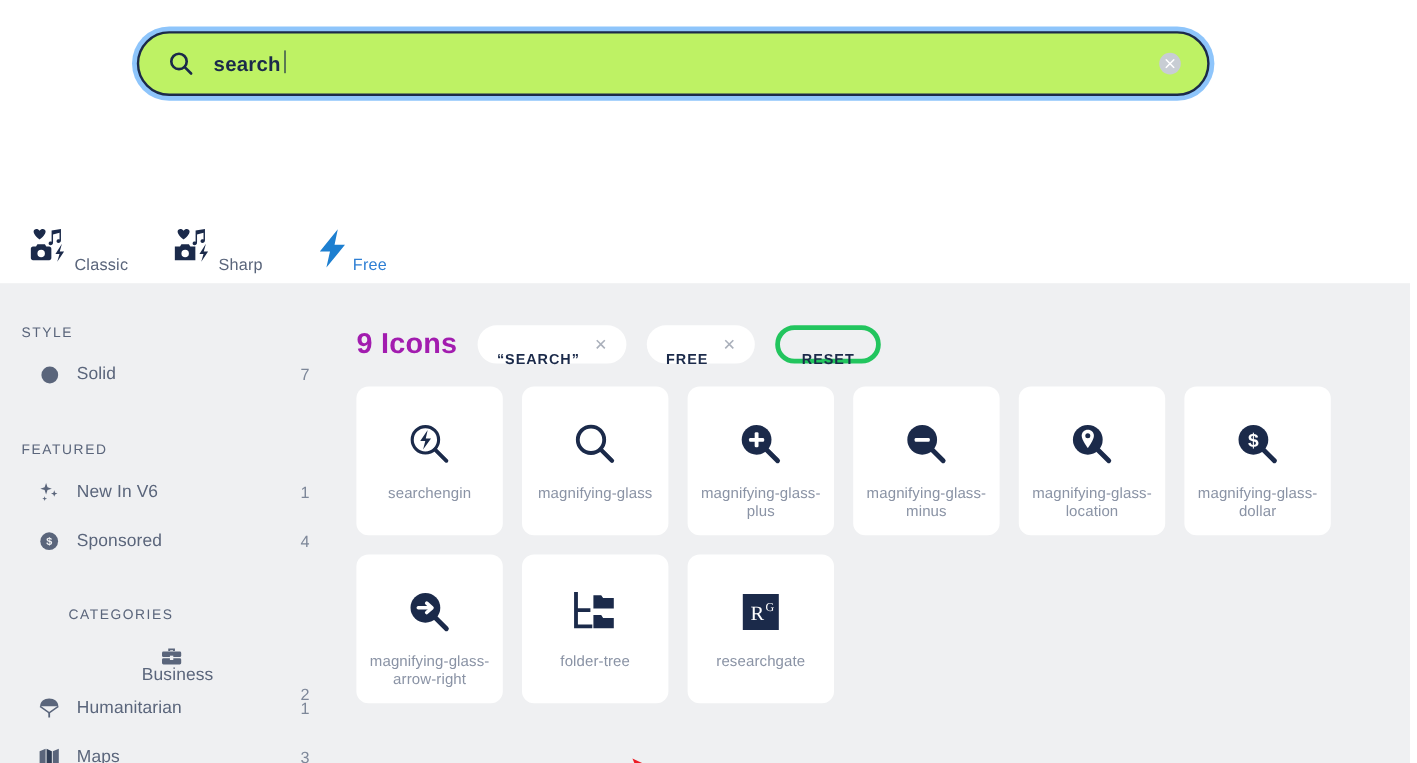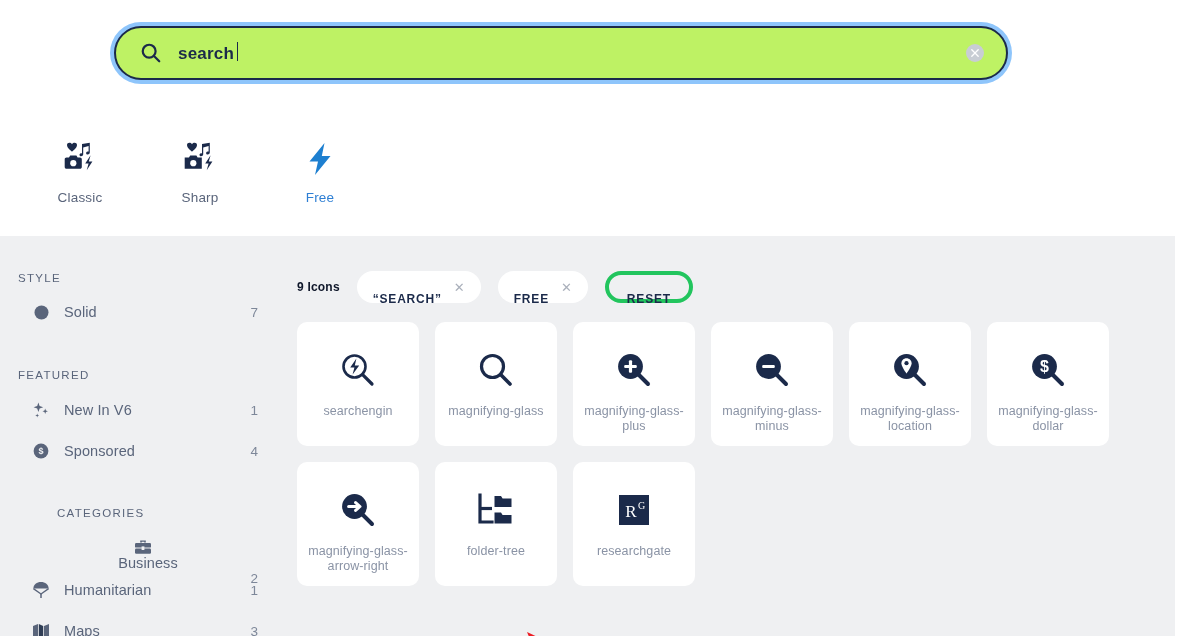--- a/index.html
+++ b/index.html
@@ -43,21 +43,21 @@
     display: flex; align-items: center; justify-content: center;
     cursor: pointer;
   }
   .clear-btn svg { width: 8px; height: 8px; display:block; }
 
   
   .tabbar { position: absolute; left: 0; top: 120px; width: 1181px; height: 116px; background:#fff; }
   .tabs { position: absolute; left: 20px; top: 0; display: flex; }
   .tab {
     width: 120px; height: 108px;
-    display: flex; flex-direction: column; align-items: center; justify-content: flex-start;
+    display: flex; flex-direction: row; align-items: flex-end; justify-content: flex-start;
     padding-top: 18px; cursor: pointer; position: relative;
   }
   .tab .ticon { height: 42px; display: flex; align-items: center; justify-content: center; }
   .tab .tlabel { margin-top: 10px; font-size: 13.5px; color: #5a657b; letter-spacing: .2px; }
   .tab.active .tlabel { color: #2e7fd4; }
   .tab-underline {
     position: absolute; left: 420px; top: 225px;
     width: 119px; height: 5px; background: #1d7fd0;
   }
   .tab-annot {
@@ -92,21 +92,21 @@
     font-size: 11.5px; font-weight: 400; color: #5a657b;
     letter-spacing: 1.3px;
   }
   .sb-row { display: flex; align-items: center; cursor: pointer; }
   .sb-ico { width: 26px; display: flex; align-items: center; justify-content: center; flex:none; }
   .sb-label { font-size: 14.5px; color: #5a657b; margin-left: 10px; letter-spacing:.1px; }
   .sb-count { margin-left: auto; font-size: 13.5px; color: #7d8799; }
 
   
   .res-head { position: absolute; left: 297px; top: 35px; display: flex; align-items: center; }
-  .res-count { font-size: 12px; font-weight: 700; color: #0f172a; letter-spacing: .2px; }
+  .res-count { font-size: 24px; font-weight: 700; color: #a21caf; letter-spacing: .2px; }
   .pill {
     height: 32px; border-radius: 16px; background: #ffffff;
     display: flex; align-items: center; padding: 0 16px; margin-left: 17px; cursor: pointer;
   }
   .pill-text { font-size: 12px; font-weight: 700; color: #1b2a4a; letter-spacing: .8px; margin-top: 24px; }
   .pill-x { margin-left: 12px; font-size: 13px; color: #aab0bb; line-height: 1; }
   .pill.reset { background: transparent; border: 4px solid #22c55e; padding: 0 18px; }
   .pill.reset .pill-text { color: #1b2a4a; }
 
   

